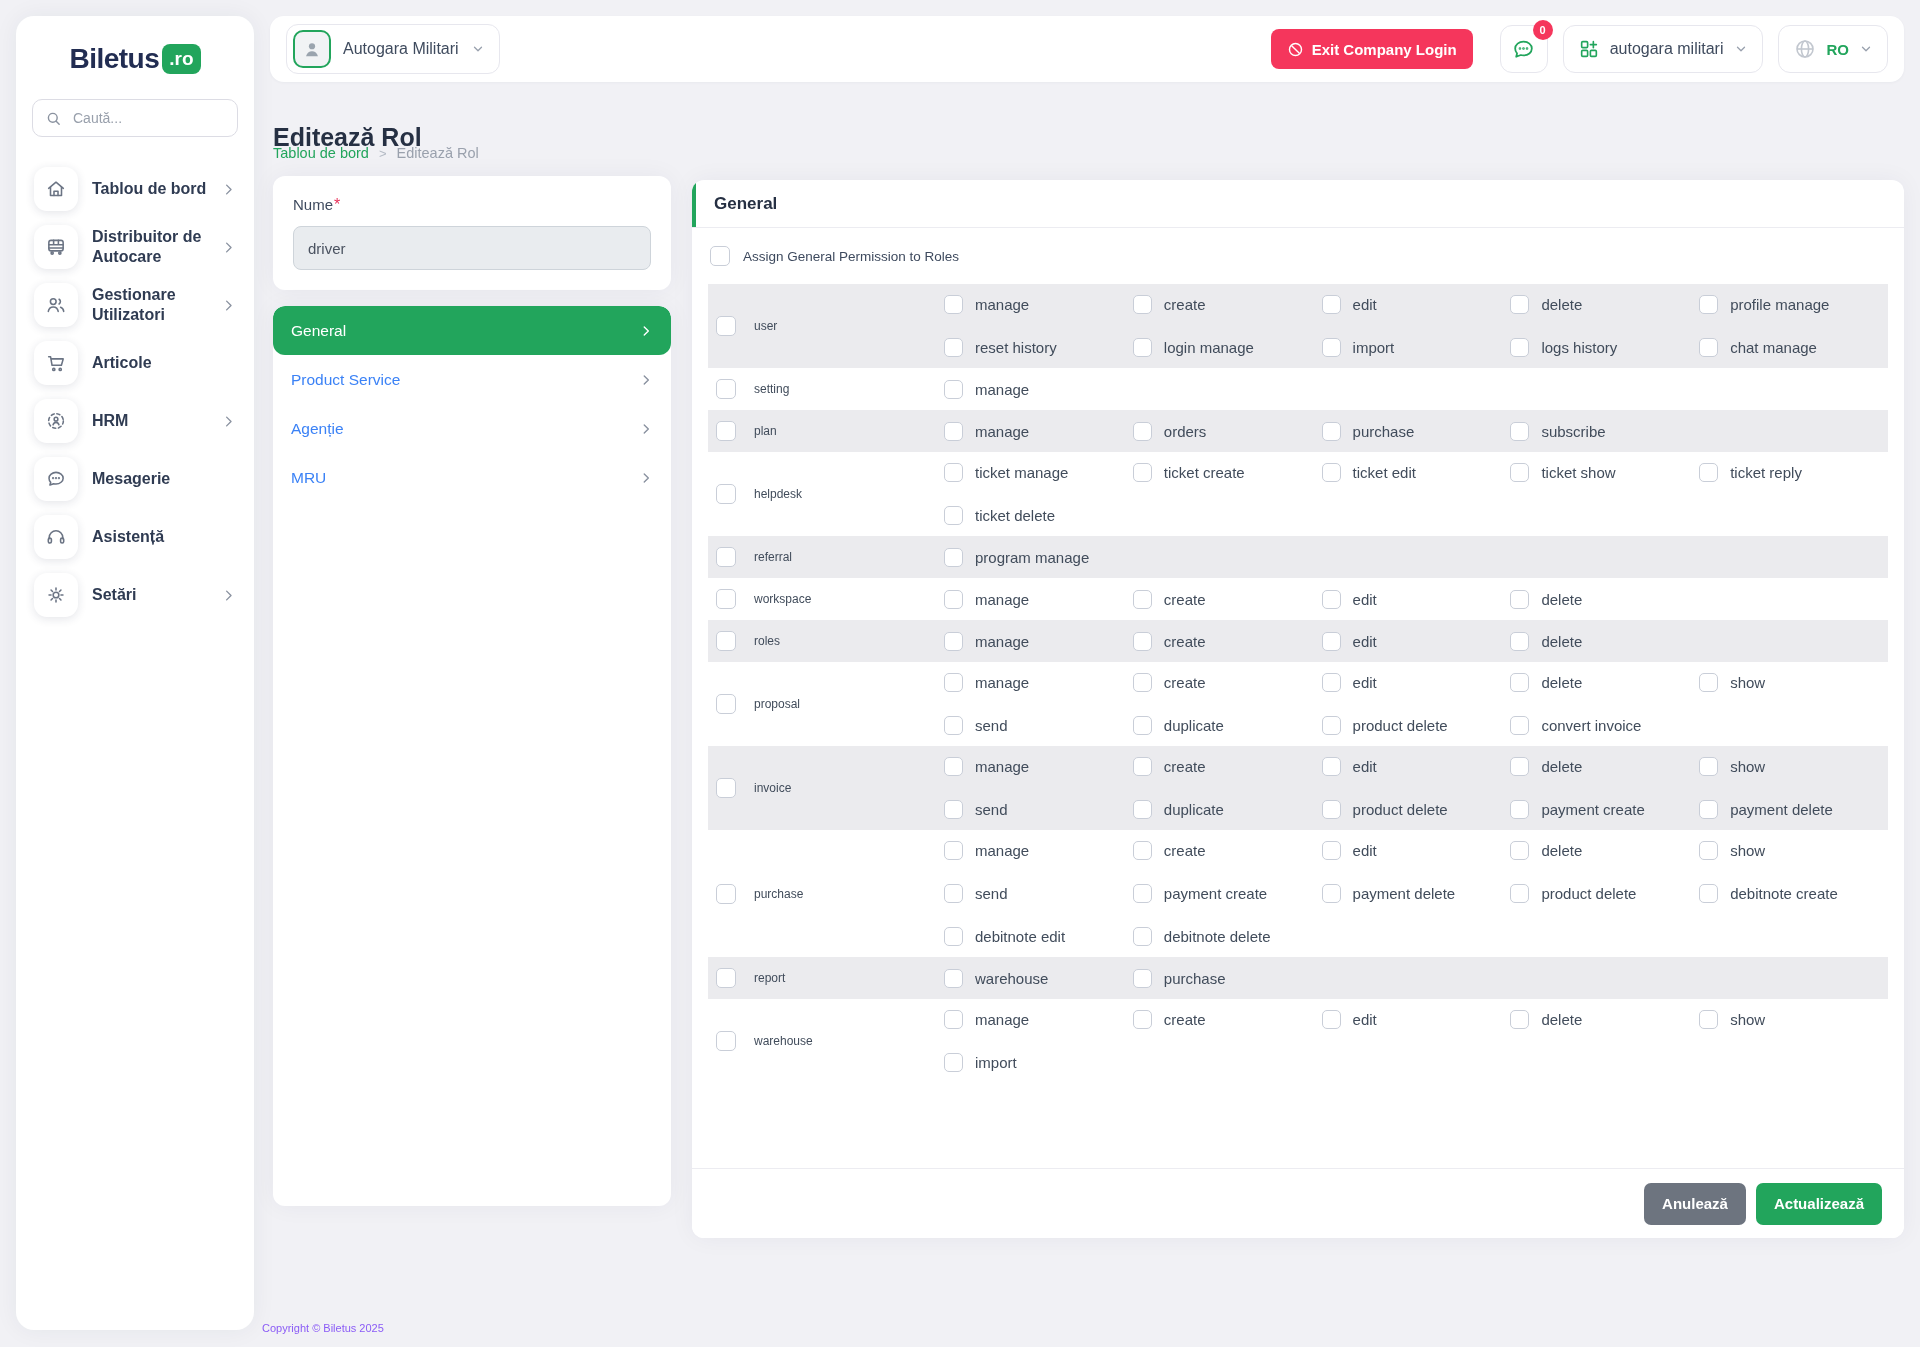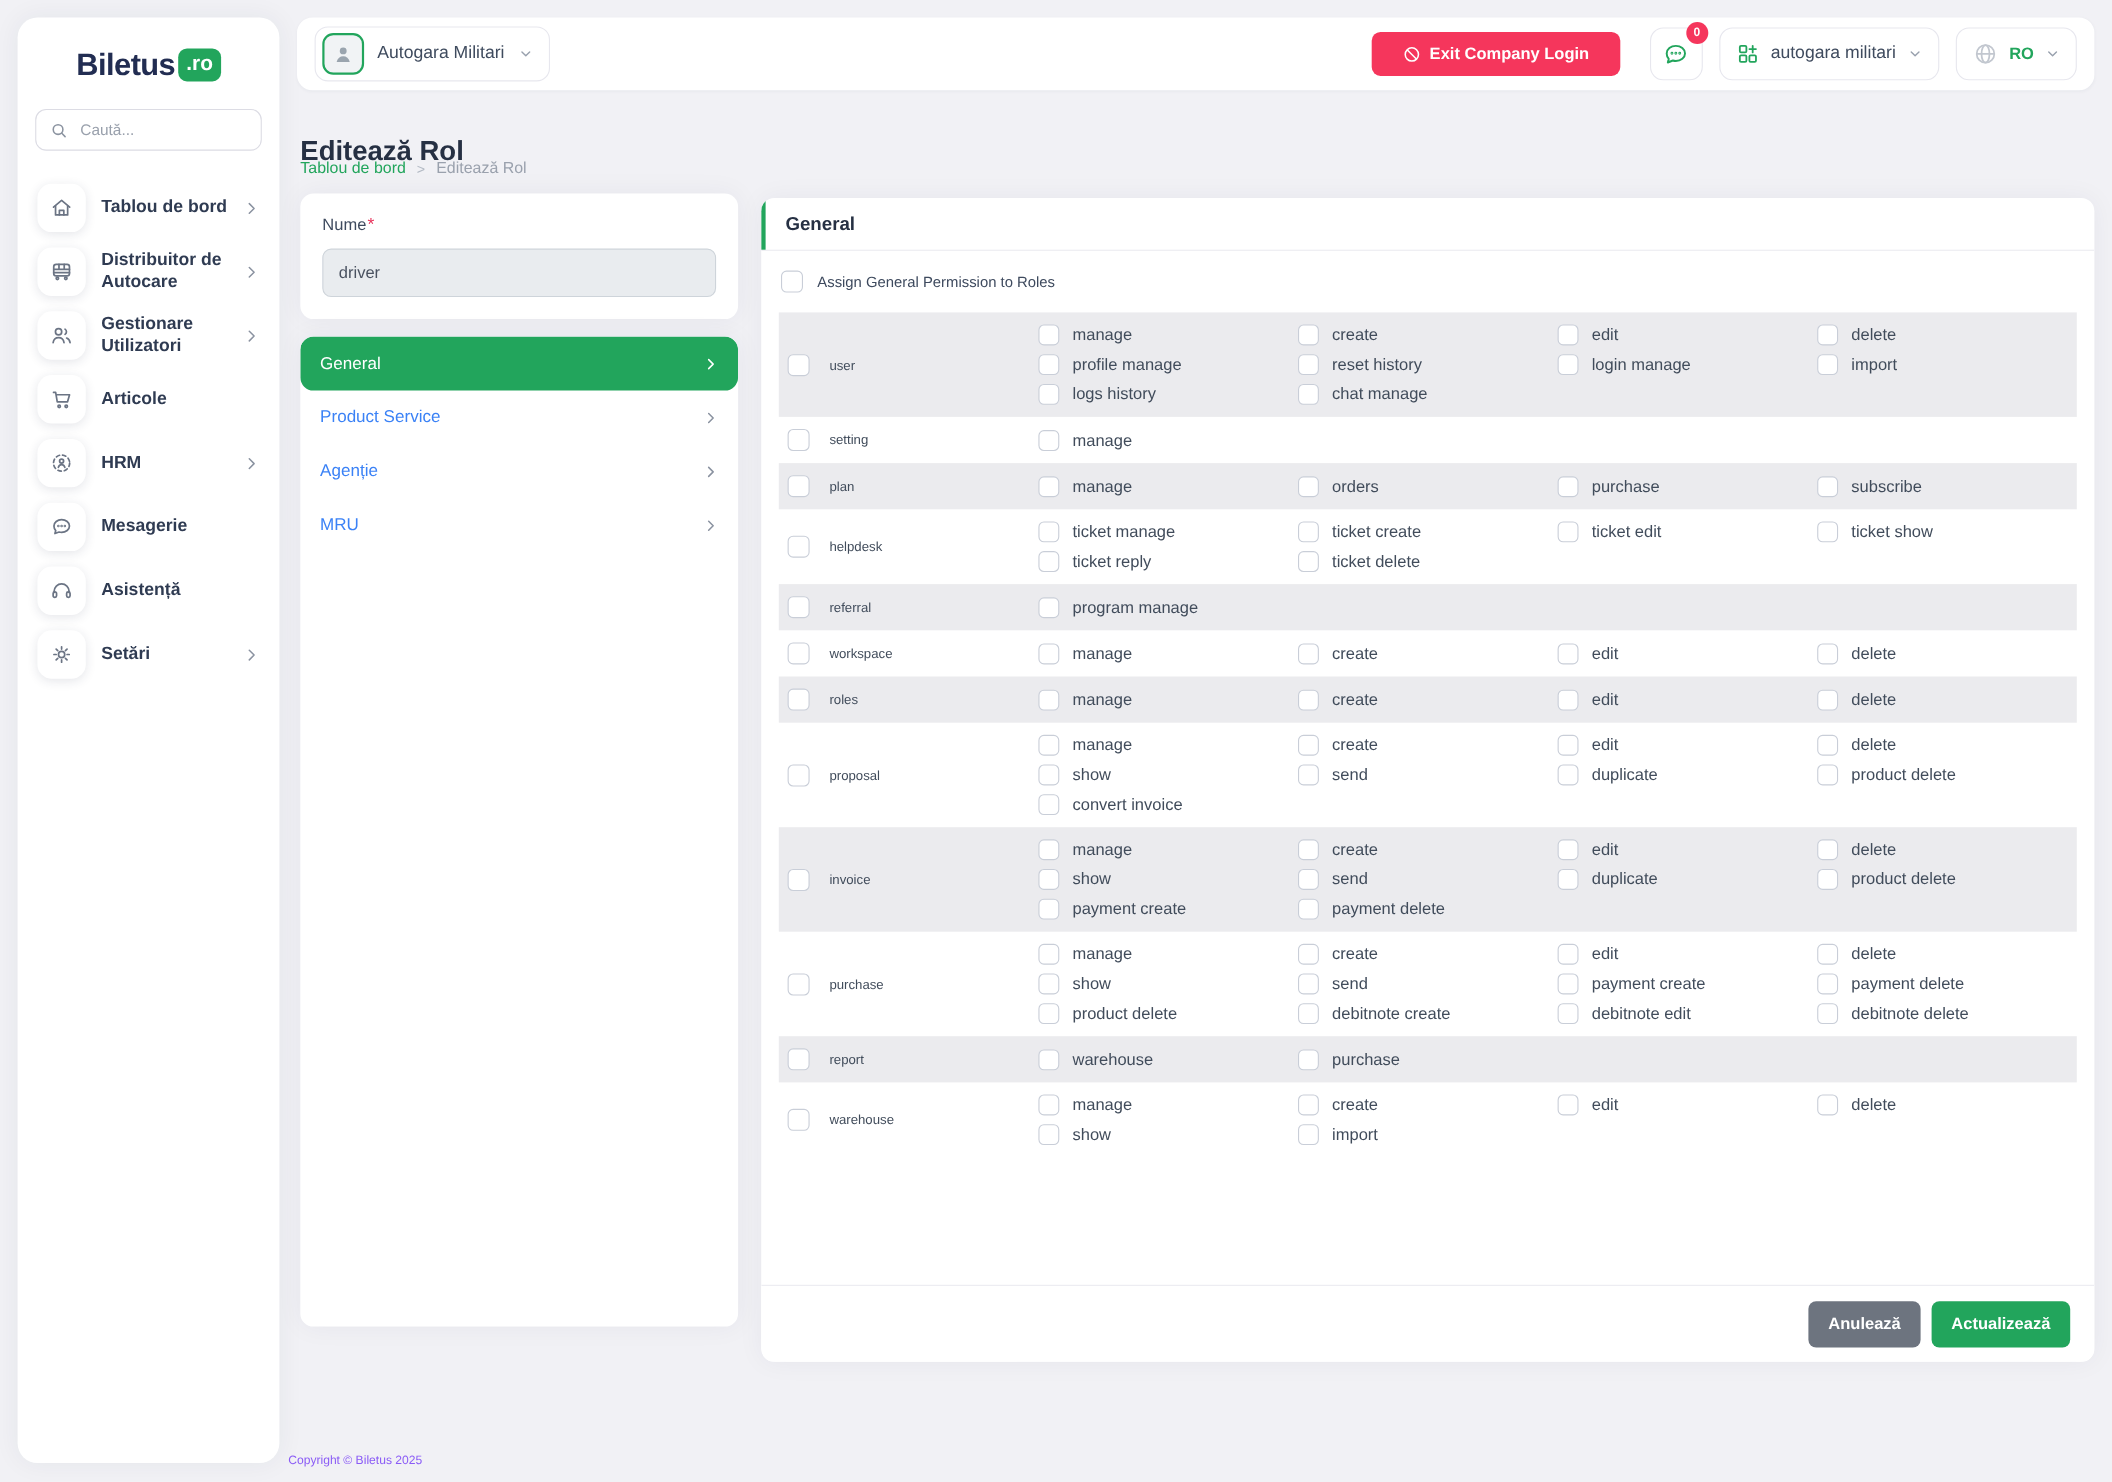--- a/index.html
+++ b/index.html
@@ -58,21 +58,21 @@
   }
   .avatar{
     width:38px;height:38px;border-radius:10px;border:2px solid var(--accent-green);
     background:#f1f3f5;display:flex;align-items:center;justify-content:center;
   }
   .company-name{font-size:16px;color:#3f4b5e;}
   .chev{color:#98a0ad;}
   .topbar-right{margin-left:auto;display:flex;align-items:center;gap:15px;}
   .exit-btn{
     background:var(--danger-pink);color:#fff;border:none;border-radius:8px;height:40px;
-    padding:0 28px;font-size:15px;font-weight:600;font-family:inherit;
+    padding:0 16px;font-size:15px;font-weight:600;font-family:inherit;
     display:flex;align-items:center;gap:8px;cursor:pointer;margin-right:12px;
   }
   .icon-chip{
     width:48px;height:48px;border:1px solid #e7e7ee;border-radius:12px;background:#fff;
     position:relative;display:flex;align-items:center;justify-content:center;cursor:pointer;
   }
   .badge{
     position:absolute;top:-6px;right:-6px;min-width:20px;height:20px;border-radius:10px;
     background:var(--danger-pink);color:#fff;font-size:11px;font-weight:700;
     display:flex;align-items:center;justify-content:center;padding:0 4px;
@@ -134,21 +134,21 @@
   .perm-table{margin-top:18px;}
   .thead{
     background:var(--accent-green);border-radius:6px 6px 0 0;height:44px;
     display:flex;align-items:center;color:#fff;font-weight:700;font-size:13.5px;letter-spacing:.5px;
   }
   .thead .col-mod{width:236px;padding-left:54px;flex:none;}
   .trow{display:flex;align-items:center;padding:11px 0;}
   .trow:nth-child(odd){background:var(--row-stripe);}
   .cell-check{width:46px;padding-left:8px;flex:none;display:flex;align-items:center;}
   .cell-mod{width:190px;flex:none;font-size:12px;color:var(--text-mid);}
-  .cell-perms{flex:1;display:grid;grid-template-columns:repeat(4,1fr);row-gap:8px;align-items:center;}
+  .cell-perms{flex:1;display:grid;grid-template-columns:repeat(5,1fr);row-gap:24px;align-items:center;}
   .perm{display:flex;align-items:center;gap:12px;cursor:pointer;}
   .perm .cb{width:19px;height:19px;}
   .perm-label{font-size:15px;color:var(--text-mid);}
   .panel-footer{
     position:absolute;left:0;right:0;bottom:0;height:70px;border-top:1px solid #ececf1;
     display:flex;align-items:center;justify-content:flex-end;gap:10px;padding:0 22px;background:#fff;
   }
   .btn{
     border:none;border-radius:7px;height:42px;padding:0 18px;color:#fff;
     font-family:inherit;font-size:15px;font-weight:600;cursor:pointer;

